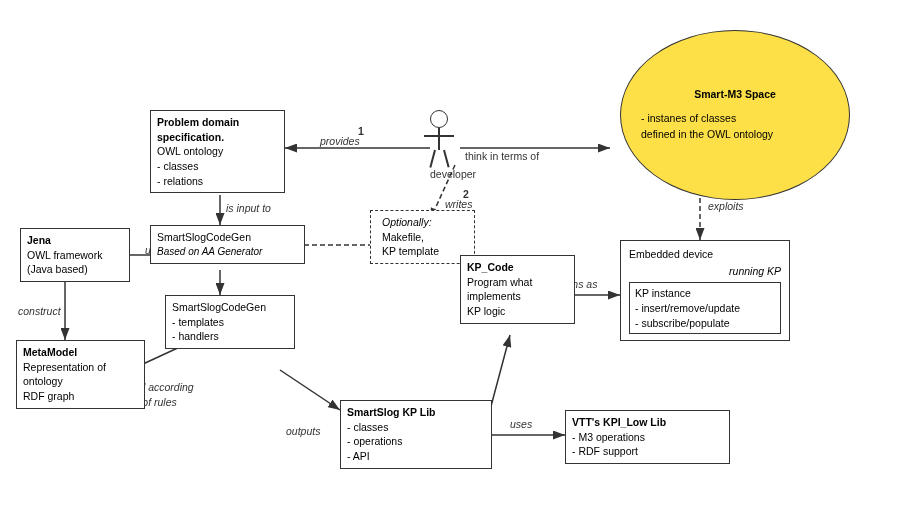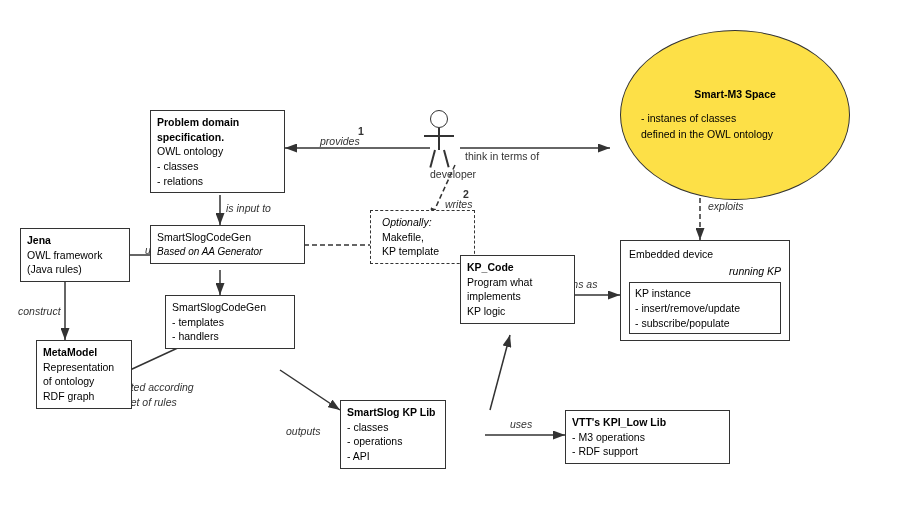--- a/index.html
+++ b/index.html
@@ -198,24 +198,24 @@
   <div class="box" style="left:150px; top:110px; width:135px;">
     <div class="box-bold-title">Problem domain specification.</div>
     <div>OWL ontology</div>
     <div>- classes</div>
     <div>- relations</div>
   </div>
 
   <div class="box" style="left:20px; top:228px; width:110px;">
     <div class="box-bold-title">Jena</div>
     <div>OWL framework</div>
-    <div>(Java rules)</div>
-  </div>
-
-  <div class="box" style="left:36px; top:340px; width:96px;">
+    <div>(Java based)</div>
+  </div>
+
+  <div class="box" style="left:16px; top:340px; width:129px;">
     <div class="box-bold-title">MetaModel</div>
     <div>Representation of ontology</div>
     <div>RDF graph</div>
   </div>
 
   <div class="box" style="left:150px; top:225px; width:155px;">
     <div>SmartSlogCodeGen</div>
     <div style="font-style:italic; font-size:10px;">Based on AA Generator</div>
   </div>
 
@@ -240,21 +240,21 @@
       <div>- subscribe/populate</div>
     </div>
   </div>
 
   <div class="box" style="left:460px; top:255px; width:115px;">
     <div class="box-bold-title">KP_Code</div>
     <div>Program what implements</div>
     <div>KP logic</div>
   </div>
 
-  <div class="box" style="left:340px; top:400px; width:106px;">
+  <div class="box" style="left:340px; top:400px; width:152px;">
     <div class="box-bold-title">SmartSlog KP Lib</div>
     <div>- classes</div>
     <div>- operations</div>
     <div>- API</div>
   </div>
 
   <div class="box" style="left:565px; top:410px; width:165px;">
     <div class="box-bold-title">VTT's KPI_Low Lib</div>
     <div>- M3 operations</div>
     <div>- RDF support</div>

